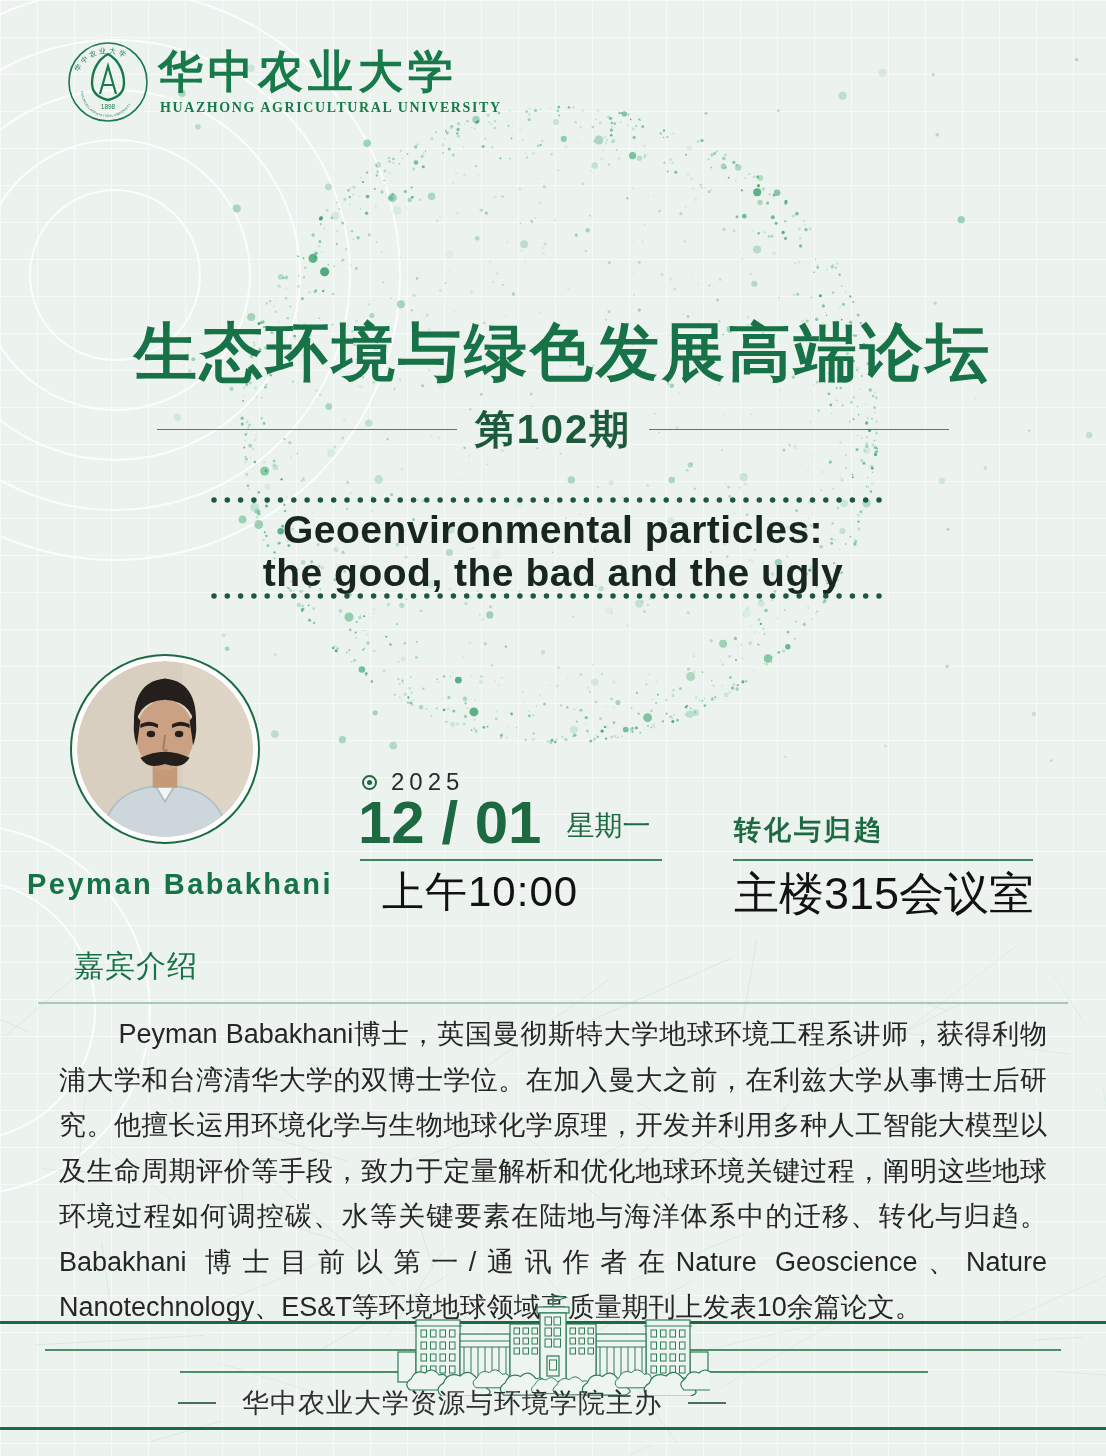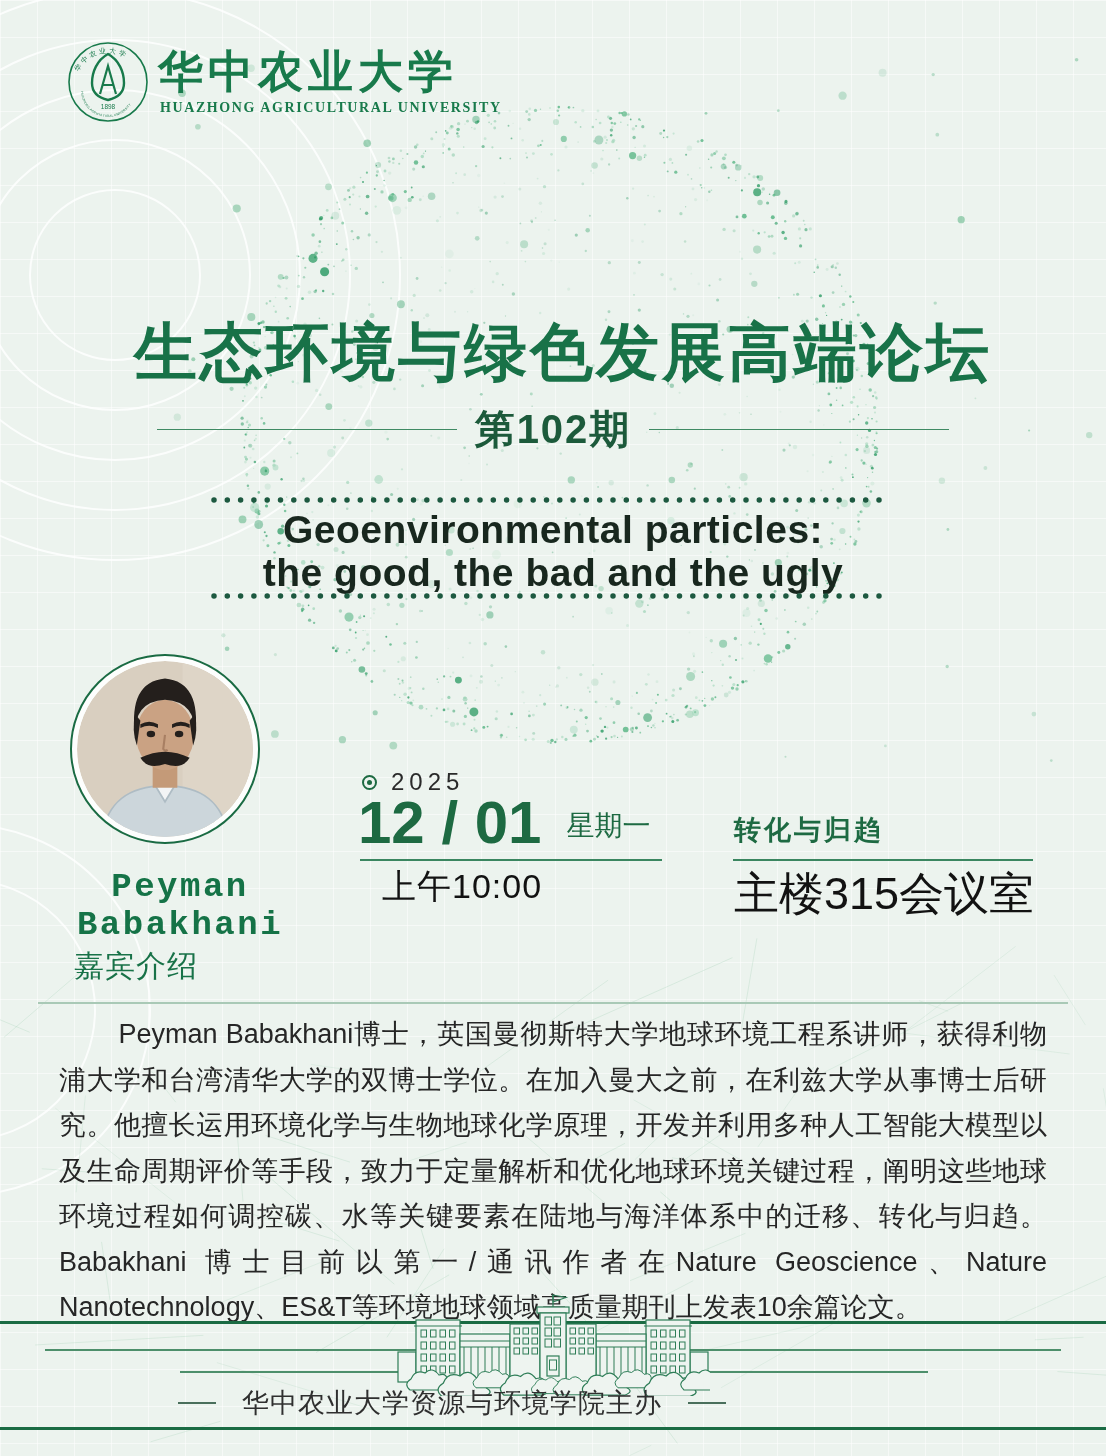--- a/index.html
+++ b/index.html
@@ -32,35 +32,35 @@
   
   .dotted{left:210px;width:686px;height:8px;}
   .dotted.top{top:496px;} .dotted.bottom{top:592px;}
   .talk-title{left:0;top:508px;width:1106px;text-align:center;color:#18271e;
     font-size:39px;font-weight:700;line-height:43px;letter-spacing:.5px;}
 
   
   .photo-wrap{left:70px;top:654px;width:190px;height:190px;border:2.5px solid #1a6b43;
     border-radius:50%;padding:5px;background:#fdfefd;box-sizing:border-box;}
   .photo-wrap svg{width:100%;height:100%;border-radius:50%;display:block;}
-  .speaker-name{left:15px;top:868px;width:330px;text-align:center;font-size:34px;font-weight:700;
-    color:#157347;letter-spacing:2.5px;font-family:Liberation Mono, monospace;}
+  .speaker-name{left:15px;top:868px;width:330px;text-align:center;font-size:29px;font-weight:700;
+    color:#157347;letter-spacing:2.5px;}
 
   
   .year-row{left:362px;top:768px;display:flex;align-items:center;gap:14px;}
   .bullet{width:11px;height:11px;border:2px solid #1d6a42;border-radius:50%;
     display:flex;align-items:center;justify-content:center;}
   .bullet::after{content:"";width:5px;height:5px;border-radius:50%;background:#1d6a42;}
   .year{font-size:24px;color:#2a2a2a;letter-spacing:5px;}
   .date-row{left:358px;top:792px;display:flex;align-items:flex-end;gap:25px;}
   .date{font-size:60px;font-weight:700;color:#1d6a42;line-height:62px;}
   .weekday{font-size:28px;color:#1d6a42;padding-bottom:9px;}
   .rule{height:2px;background:#3a8660;}
   .date-rule{left:360px;top:859px;width:302px;}
-  .time{left:382px;top:864px;font-size:34px;font-weight:500;color:#121212;letter-spacing:1px;}
+  .time{left:382px;top:864px;font-size:42px;font-weight:500;color:#121212;letter-spacing:1px;}
 
   
   .loc-label{left:734px;top:812px;font-size:27px;font-weight:700;color:#1d6a42;letter-spacing:3px;}
   .loc-rule{left:733px;top:859px;width:300px;}
   .loc-text{left:734px;top:864px;font-size:45px;font-weight:500;color:#121212;}
 
   
   .bio-heading{left:74px;top:946px;font-size:30px;color:#187248;letter-spacing:1px;}
   .bio-divider{left:38px;top:1002px;width:1030px;height:2px;background:#a9c9b6;}
   .bio-text{left:59px;top:1012px;width:988px;margin:0;font-size:27px;line-height:45.5px;

